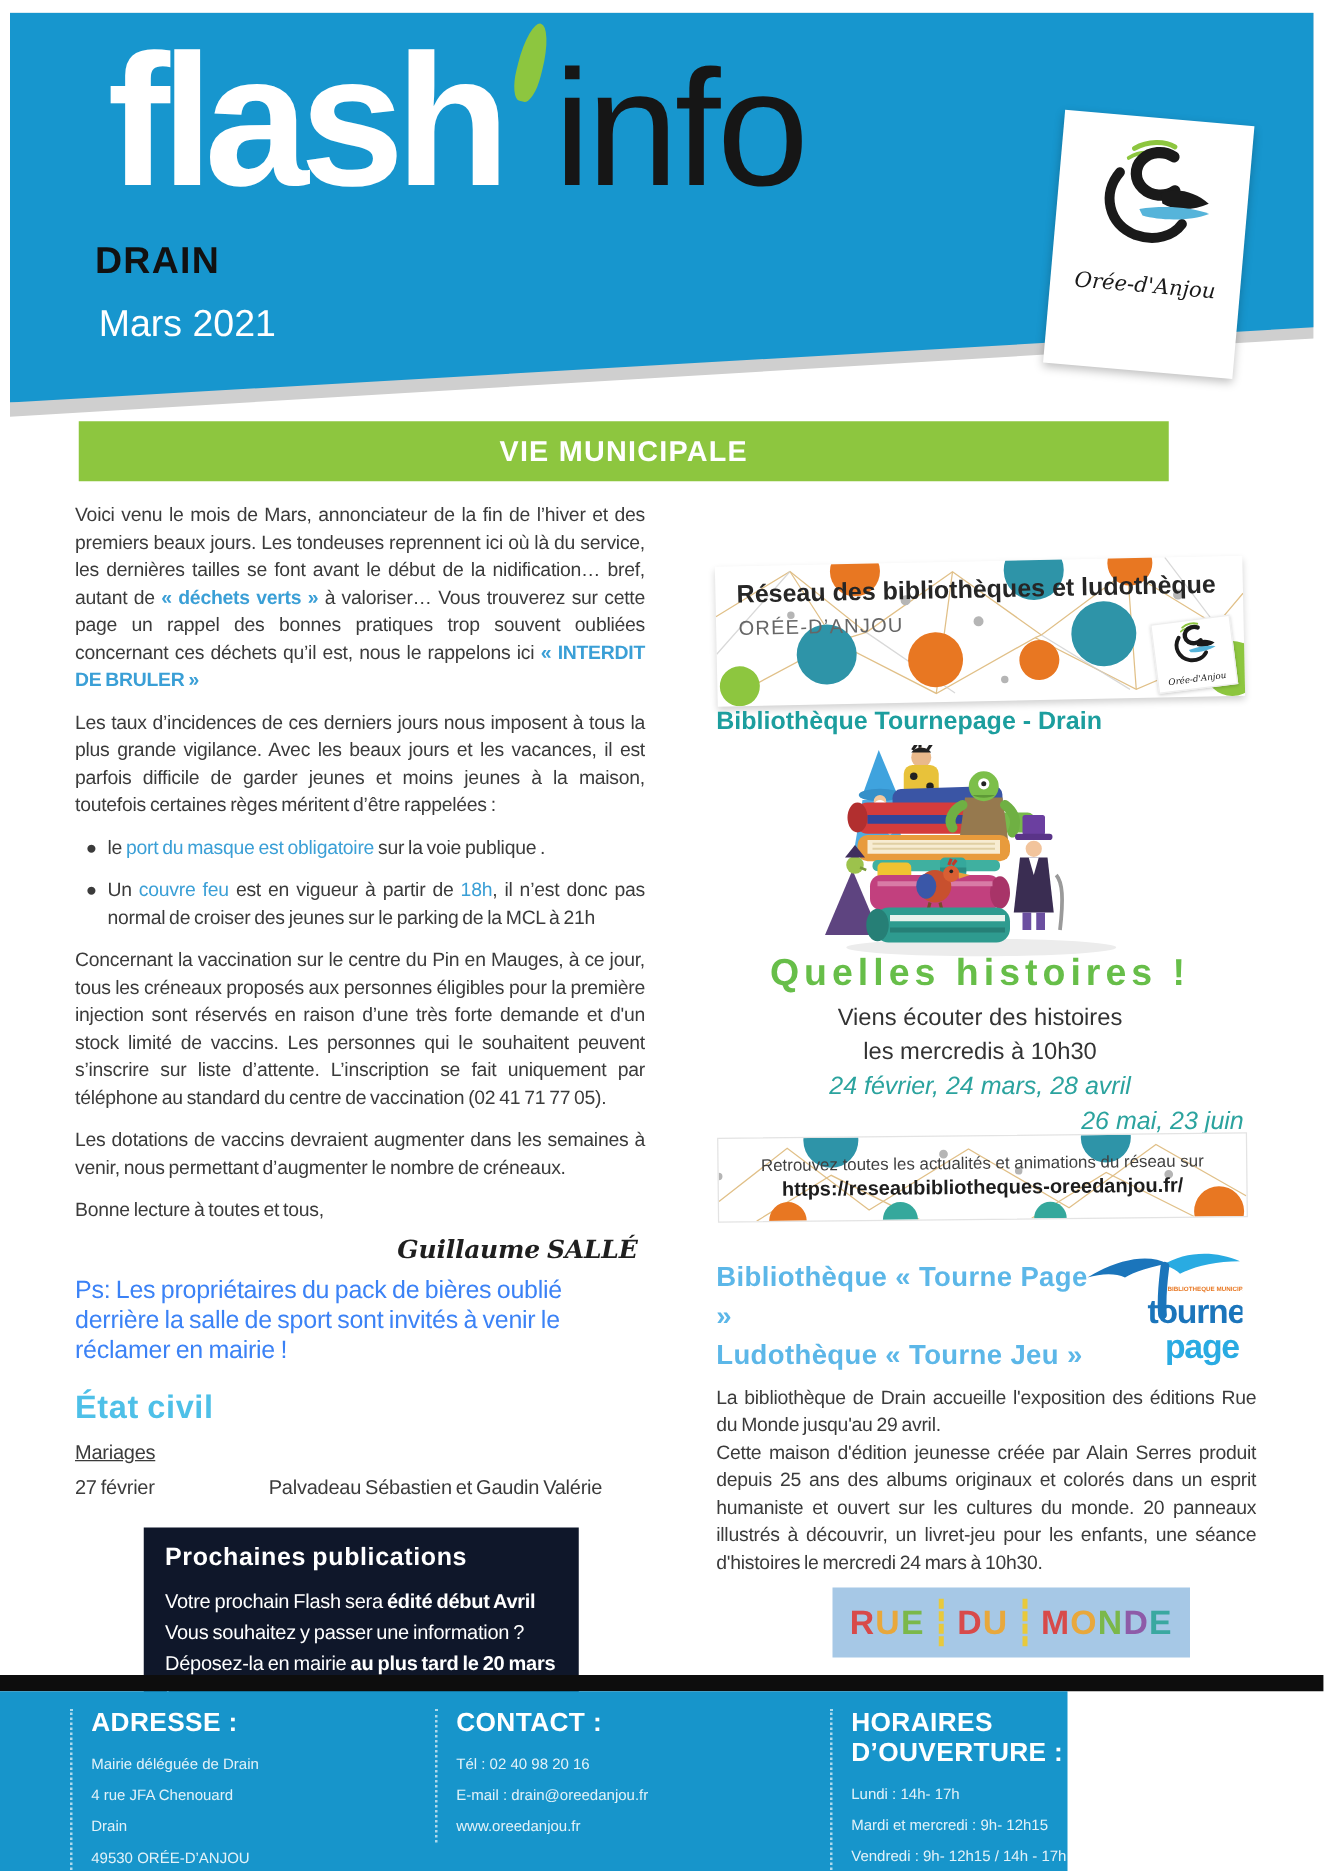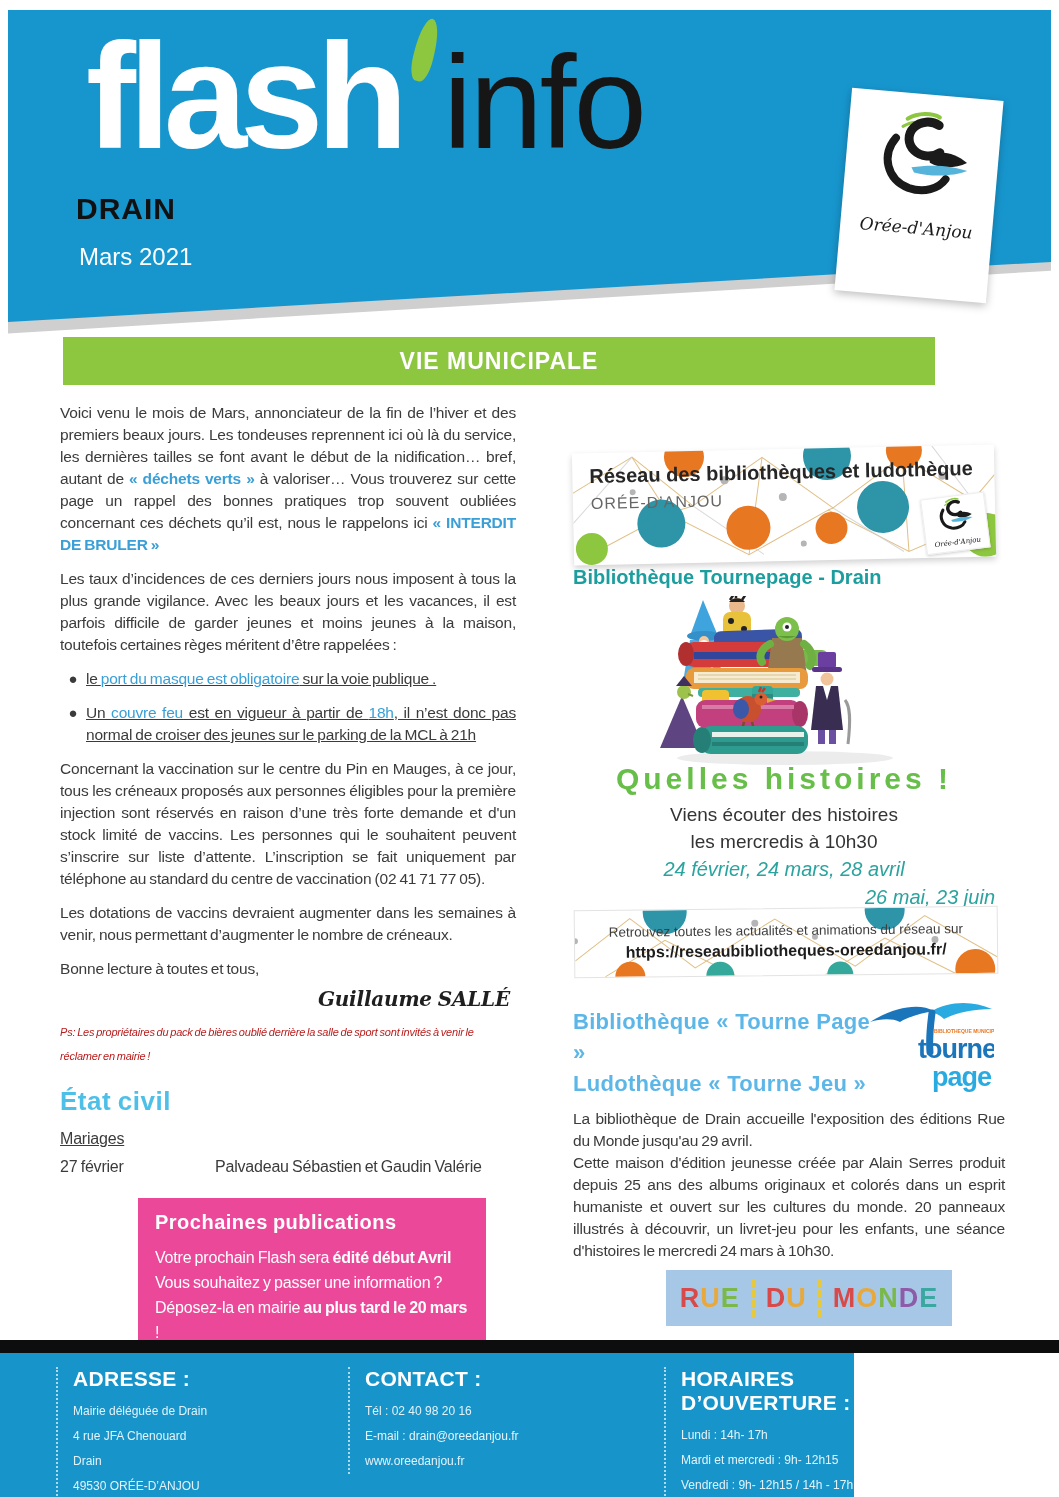--- a/index.html
+++ b/index.html
@@ -10,21 +10,21 @@
   .hdr-shadow{position:absolute;left:8px;top:10px;width:1043px;height:330px;background:#cfcfcf;
               clip-path:polygon(0 0,100% 0,100% 79%,0 98%);}
   .hdr-blue{position:absolute;left:8px;top:10px;width:1043px;height:325px;background:#1796CE;
             clip-path:polygon(0 0,100% 0,100% 77.5%,0 96%);}
   .logo-row{position:absolute;left:86px;top:14px;display:flex;align-items:baseline;}
   .logo-flash{font-size:150px;font-weight:700;color:#fff;letter-spacing:-7px;line-height:1.1;}
   .logo-apos{display:inline-block;width:20px;height:64px;background:#8DC63F;margin:0 8px 0 14px;
              border-radius:55% 55% 45% 45%/60% 60% 40% 40%;transform:translateY(-66px) rotate(14deg);}
   .logo-info{font-size:132px;font-weight:300;color:#161616;letter-spacing:-3px;line-height:1.1;}
   .hdr-commune{position:absolute;left:76px;top:192px;font-size:30px;font-weight:800;color:#111;letter-spacing:1px;}
-  .hdr-date{position:absolute;left:79px;top:243px;font-size:24px;color:#fff;}
+  .hdr-date{position:absolute;left:79px;top:243px;font-size:30px;color:#fff;}
 
   .oree-card{position:absolute;left:843px;top:94px;width:152px;height:203px;background:#fff;
              transform:rotate(5deg);box-shadow:0 3px 8px rgba(0,0,0,.25);z-index:4;text-align:center;}
   .oree-card svg{margin-top:14px;}
   .oree-name{font-family:"DejaVu Serif",serif;font-style:italic;font-size:17px;color:#1a1a1a;margin-top:2px;}
 
   
   .section-banner{position:absolute;left:63px;top:337px;width:872px;height:48px;background:#8DC63F;
                   display:flex;align-items:center;justify-content:center;}
   .section-banner span{color:#fff;font-weight:800;font-size:23px;letter-spacing:1px;}
@@ -33,30 +33,30 @@
   .left-col{position:absolute;left:60px;top:402px;width:456px;font-size:15.5px;line-height:22px;
             letter-spacing:-0.2px;word-spacing:-1px;}
   .left-col p{margin:0 0 12px 0;text-align:justify;}
   .salutation{text-align:left !important;}
   .seg-blue{color:#3A9FD6;}
   .seg-blue-bold{color:#3A9FD6;font-weight:700;}
   .seg-bold{font-weight:700;}
   .bullets{margin:2px 0 12px 0;}
   .bullet-row{display:flex;margin:0 0 12px 0;}
   .bullet-dot{width:26px;flex:0 0 26px;text-align:center;font-size:15px;}
-  .bullet-text{flex:1;text-align:justify;text-decoration:underline;}
+  .bullet-text{flex:1;text-align:justify;}
   .closing{margin-bottom:8px !important;}
   .signature{font-family:"DejaVu Serif",serif;font-style:italic;font-weight:700;font-size:20px;
              text-align:right;padding-right:6px;margin:2px 0 10px 0;color:#1f1f1f;}
-  .ps{font-style:italic;font-size:11px;line-height:24px;color:#b91c1c;text-align:left !important;}
+  .ps{font-size:20px;line-height:24px;color:#3b82f6;text-align:left !important;}
   .etat-title{margin-top:22px;font-size:26px;font-weight:800;color:#4EC0E8;letter-spacing:.5px;}
   .mariages{margin-top:16px;text-decoration:underline;font-size:16px;}
   .marriage-row{display:flex;margin-top:6px;font-size:16px;}
   .marriage-date{width:155px;flex:0 0 155px;}
-  .pub-box{margin:20px 0 0 78px;width:314px;background:#ec4899;color:#fff;padding:13px 17px 15px 17px;}
+  .pub-box{margin:20px 0 0 55px;width:314px;background:#0f172a;color:#fff;padding:13px 17px 15px 17px;}
   .pub-title{font-size:20px;font-weight:800;letter-spacing:.5px;margin-bottom:12px;}
   .pub-line{font-size:16px;line-height:25px;letter-spacing:-0.2px;}
 
   
   .net-banner{position:absolute;left:573px;top:449px;width:422px;height:112px;background:#fff;
               transform:rotate(-1.2deg);box-shadow:0 3px 6px rgba(0,0,0,.18);overflow:hidden;}
   .net-banner svg.bg, .net-strip svg.bg{position:absolute;left:0;top:0;}
   .net-title{position:absolute;left:17px;top:12px;font-size:20px;font-weight:800;color:#262626;}
   .net-sub{position:absolute;left:18px;top:42px;font-size:16px;color:#666;letter-spacing:1px;}
   .mini-card{position:absolute;right:8px;bottom:6px;width:62px;height:54px;background:#fff;

